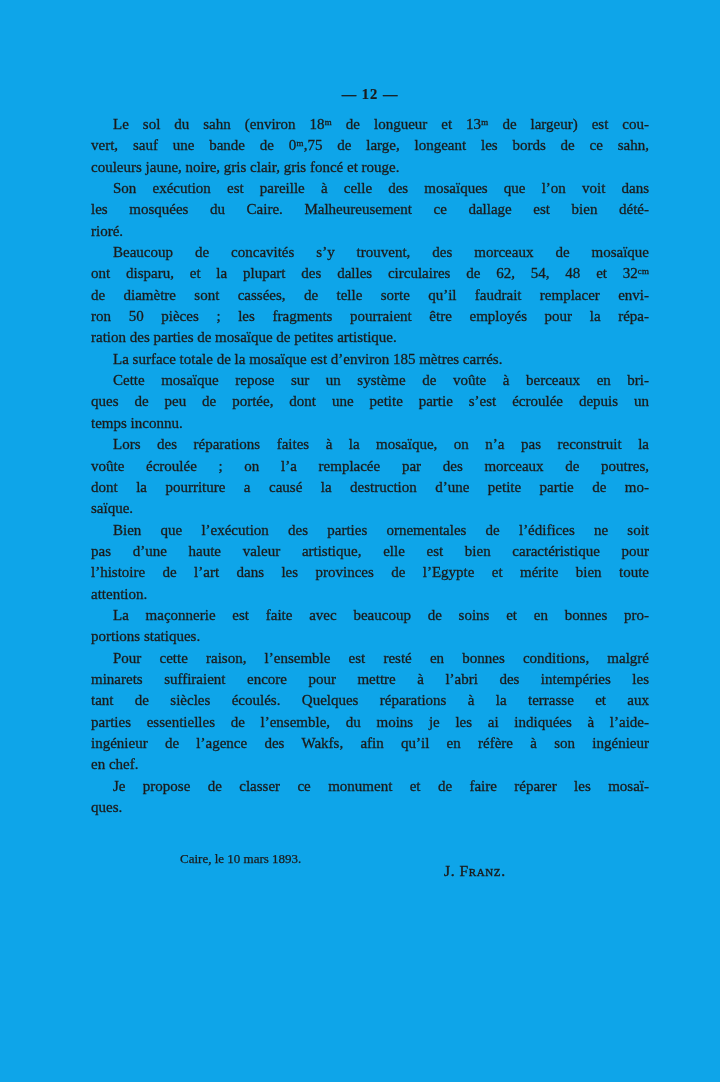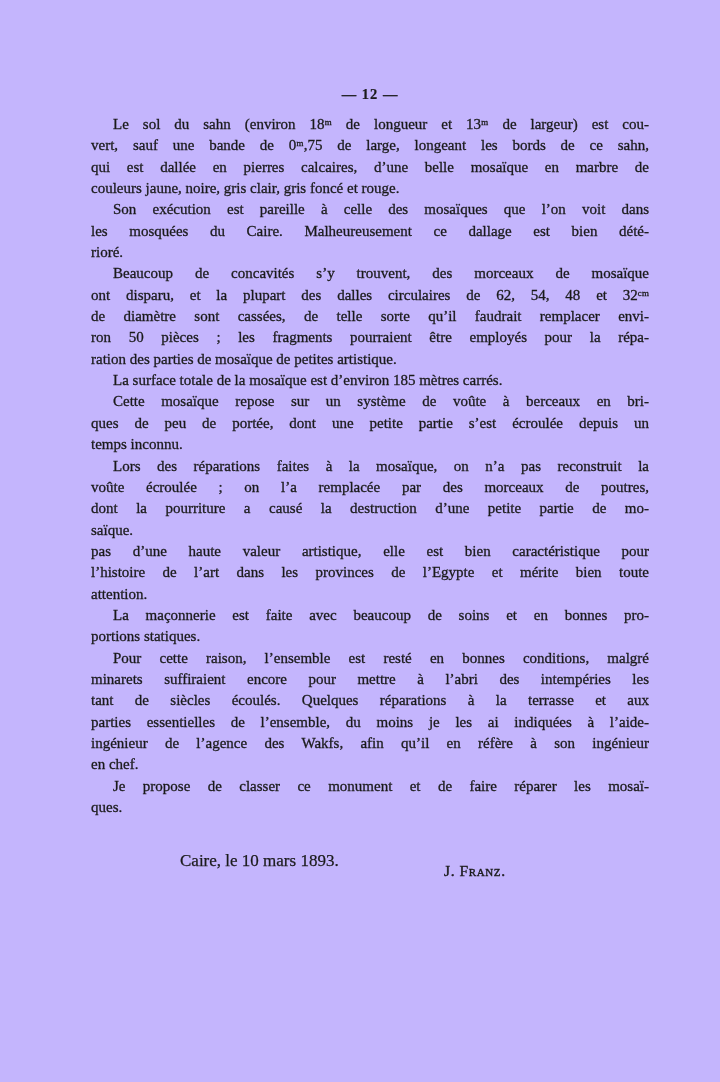--- a/index.html
+++ b/index.html
@@ -1,55 +1,54 @@
 <!DOCTYPE html>
 <html><head>
 <meta charset="utf-8">
 <style>
   html,body { margin:0; padding:0; background:#ffffff; }
   .page {
-    position:relative; width:720px; height:1082px; background:#c4b5fd;
+    position:relative; width:720px; height:1082px; background:#0ea5e9;
     font-family:"Liberation Serif","DejaVu Serif","DejaVu Sans",serif;
     color:#1b1b1b; overflow:hidden;
   }
   .pagenum {
     position:absolute; top:86px; left:91px; width:558px;
     text-align:center; font-size:14.5px; font-weight:bold; letter-spacing:1px;
     -webkit-text-stroke:0.2px #1b1b1b;
   }
   .text { position:absolute; top:114px; left:91px; width:558px; font-size:15px; }
   .line {
     height:21.35px; line-height:21.35px;
     text-align:justify; text-align-last:justify;
     -webkit-text-stroke:0.3px #1b1b1b;
     white-space:normal; overflow:visible;
   }
   .line.first { text-indent:22px; }
   .line.final { text-align:center; text-align-last:left; }
   .dateline {
-    position:absolute; top:851px; left:180px; font-size:17px;
+    position:absolute; top:851px; left:180px; font-size:13px;
     -webkit-text-stroke:0.25px #1b1b1b;
   }
   .signature {
     position:absolute; top:862px; left:444px; font-size:15.5px;
     font-variant:small-caps; letter-spacing:0.6px;
     -webkit-text-stroke:0.4px #1b1b1b;
   }
 </style>
 </head>
 <body>
 
 <div class="page">
   <div class="pagenum">— 12 —</div>
 
   <div class="text">
     <div class="para">
       <div class="line first">Le sol du sahn (environ 18ᵐ de longueur et 13ᵐ de largeur) est cou-</div>
       <div class="line">vert, sauf une bande de 0ᵐ,75 de large, longeant les bords de ce sahn,</div>
-      <div class="line">qui est dallée en pierres calcaires, d’une belle mosaïque en marbre de</div>
       <div class="line final">couleurs jaune, noire, gris clair, gris foncé et rouge.</div>
     </div>
     <div class="para">
       <div class="line first">Son exécution est pareille à celle des mosaïques que l’on voit dans</div>
       <div class="line">les mosquées du Caire. Malheureusement ce dallage est bien dété-</div>
       <div class="line final">rioré.</div>
     </div>
     <div class="para">
       <div class="line first">Beaucoup de concavités s’y trouvent, des morceaux de mosaïque</div>
       <div class="line">ont disparu, et la plupart des dalles circulaires de 62, 54, 48 et 32ᶜᵐ</div>
@@ -65,20 +64,21 @@
       <div class="line">ques de peu de portée, dont une petite partie s’est écroulée depuis un</div>
       <div class="line final">temps inconnu.</div>
     </div>
     <div class="para">
       <div class="line first">Lors des réparations faites à la mosaïque, on n’a pas reconstruit la</div>
       <div class="line">voûte écroulée ; on l’a remplacée par des morceaux de poutres,</div>
       <div class="line">dont la pourriture a causé la destruction d’une petite partie de mo-</div>
       <div class="line final">saïque.</div>
     </div>
     <div class="para">
+      <div class="line first">Bien que l’exécution des parties ornementales de l’édifices ne soit</div>
       <div class="line">pas d’une haute valeur artistique, elle est bien caractéristique pour</div>
       <div class="line">l’histoire de l’art dans les provinces de l’Egypte et mérite bien toute</div>
       <div class="line final">attention.</div>
     </div>
     <div class="para">
       <div class="line first">La maçonnerie est faite avec beaucoup de soins et en bonnes pro-</div>
       <div class="line final">portions statiques.</div>
     </div>
     <div class="para">
       <div class="line first">Pour cette raison, l’ensemble est resté en bonnes conditions, malgré</div>

